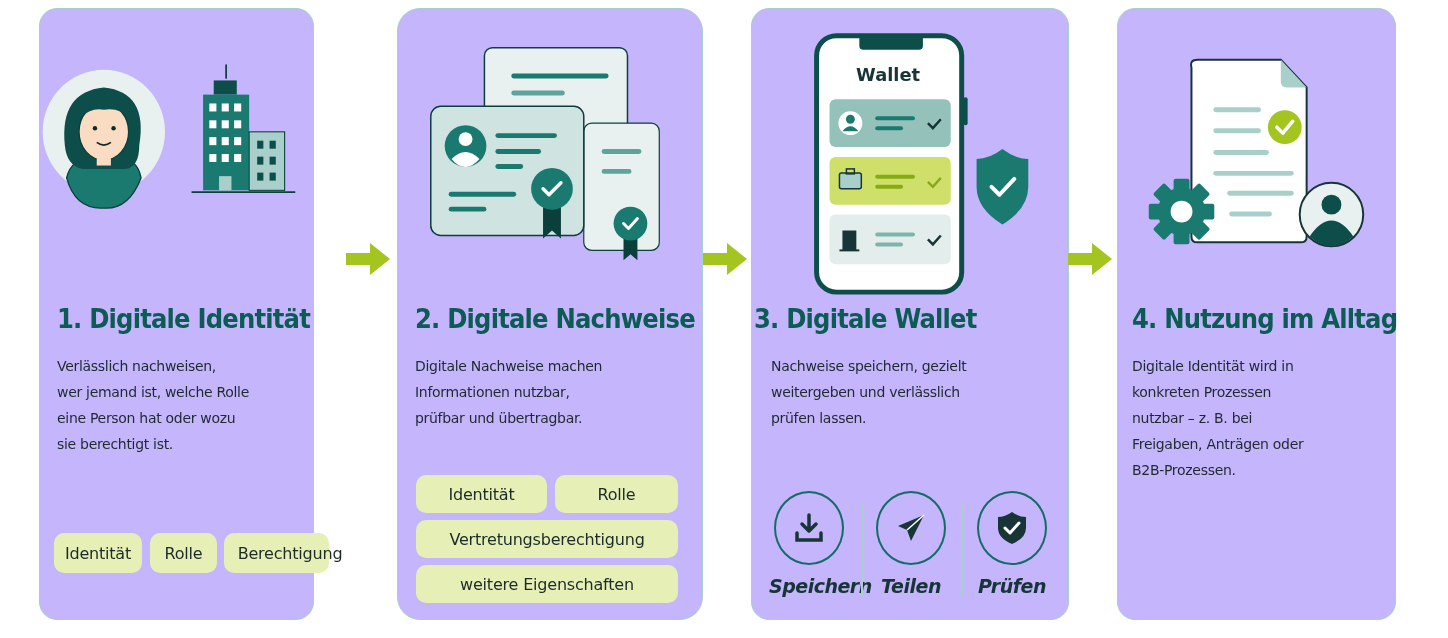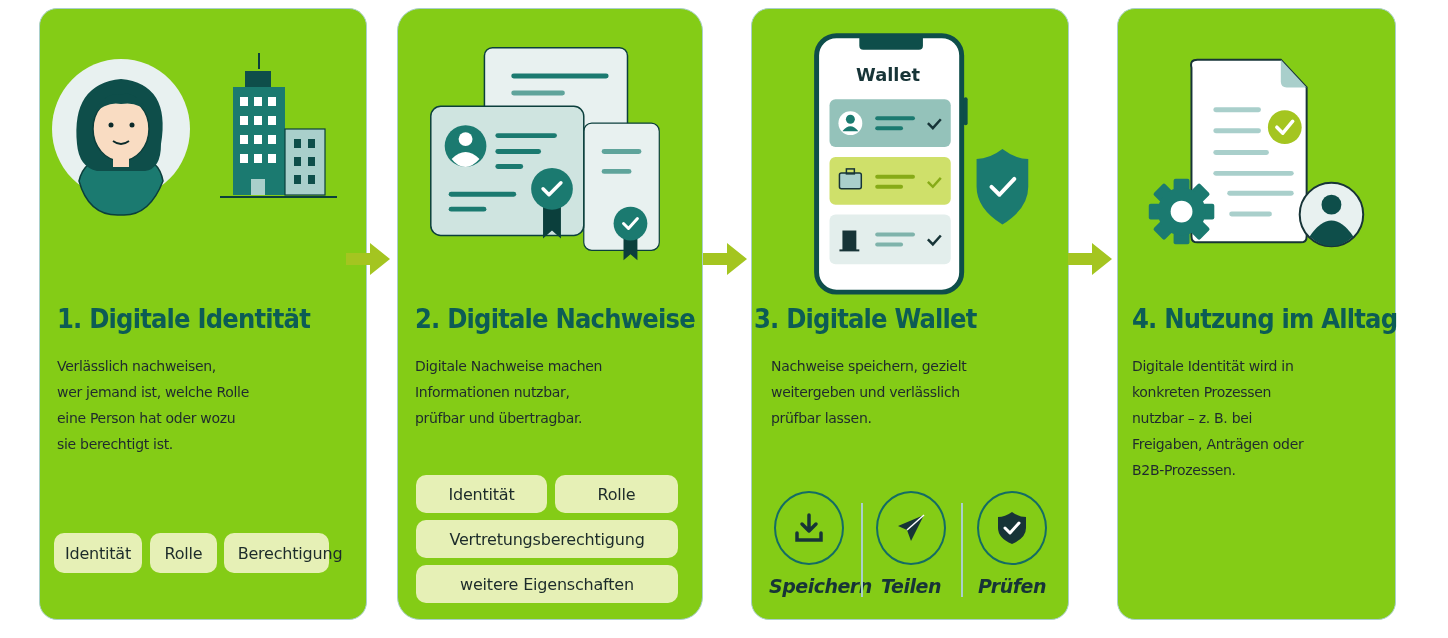--- a/index.html
+++ b/index.html
@@ -1,20 +1,20 @@
 <!DOCTYPE html>
 <html><head>
 <meta charset="utf-8">
 <style>
   * { box-sizing: border-box; margin: 0; padding: 0; }
   html, body { width: 1448px; height: 638px; background: #ffffff; overflow: hidden; }
   body { font-family: "DejaVu Sans", "Liberation Sans", sans-serif; color: #1f2a2e; position: relative; }
   .card {
     position: absolute; top: 8px; height: 612px;
-    border: 1.5px solid #a9cfcb; border-radius: 18px; background: #84cc16;
+    border: 1.5px solid #a9cfcb; border-radius: 18px; background: #c4b5fd;
   }
   .card .illus { position: absolute; left: 0; top: 0; width: 100%; height: 290px; }
   .card h2 {
     position: absolute; font-size: 27px; font-weight: bold; color: #0c5c55;
     letter-spacing: -0.8px; white-space: nowrap; font-family: "DejaVu Sans Condensed","DejaVu Sans", sans-serif;
   }
   .card .desc {
     position: absolute; font-size: 14px; line-height: 26px; color: #1f2a2e;
     letter-spacing: -0.3px; white-space: pre-line;
   }
@@ -25,21 +25,21 @@
   }
   .arrow { position: absolute; top: 241px; width: 46px; height: 36px; }
   .act { position: absolute; top: 482px; width: 80px; text-align: center; font-style: italic; }
   .act .circ { width: 70px; height: 74px; margin: 0 auto; border: 2px solid #146c64; border-radius: 50%; display: flex; align-items: center; justify-content: center; }
   .act .lbl { margin-top: 10px; font-size: 19px; font-weight: bold; color: #173437; letter-spacing: -0.5px; }
   .vsep { position: absolute; top: 494px; width: 2px; height: 94px; background: #a9cfcb; }
 </style>
 </head>
 <body>
 
-<div class="card" style="left:39px; width:328px;">
+<div class="card" style="left:39px; width:275px;">
   <svg class="illus" viewBox="0 0 308 290">
     <g>
       <ellipse cx="72" cy="120" rx="69" ry="70" fill="#e8f1f0"></ellipse>
       <path d="M30 172 Q35 150 60 148 L88 148 Q110 150 114 172 Q100 208 72 206 Q40 208 30 172 Z" fill="#1b7a70" stroke="#0b3f3c" stroke-width="1.5"></path>
       <path d="M28 135 Q22 75 72 70 Q122 75 112 135 Q112 160 96 162 L48 162 Q30 158 28 135 Z" fill="#0e4e4a"></path>
       <ellipse cx="72" cy="120" rx="28" ry="32" fill="#f9dcc2" stroke="#0b3f3c" stroke-width="1.5"></ellipse>
       <rect x="64" y="146" width="16" height="12" fill="#f9dcc2"></rect>
       <path d="M44 105 Q55 82 72 86 Q86 80 100 105 Q90 92 72 95 Q58 92 44 105 Z" fill="#0e4e4a"></path>
       <circle cx="62" cy="116" r="2.5" fill="#0b2a2a"></circle>
       <circle cx="83" cy="116" r="2.5" fill="#0b2a2a"></circle>
@@ -160,21 +160,21 @@
       <path d="M177 231 L182 236 L190 227" stroke="#173437" stroke-width="2.5" fill="none"></path>
     </g>
     <g>
       <path d="M252 140 Q265 150 278 150 V178 Q278 200 252 216 Q226 200 226 178 V150 Q239 150 252 140 Z" fill="#1b7a70"></path>
       <path d="M241 178 L249 186 L264 170" stroke="#fff" stroke-width="4" fill="none" stroke-linecap="round" stroke-linejoin="round"></path>
     </g>
   </svg>
   <h2 style="left:2px; top:294px;">3. Digitale Wallet</h2>
   <div class="desc" style="left:19px; top:344px;">Nachweise speichern, gezielt
 weitergeben und verlässlich
-prüfbar lassen.</div>
+prüfen lassen.</div>
 
   <div class="act" style="left:17px;">
     <div class="circ">
       <svg width="34" height="34" viewBox="0 0 34 34">
         <path d="M17 4 V20 M10 13 L17 20 L24 13" stroke="#173437" stroke-width="3.5" fill="none" stroke-linecap="round" stroke-linejoin="round"></path>
         <path d="M5 22 V29 H29 V22" stroke="#173437" stroke-width="3.5" fill="none" stroke-linecap="round"></path>
       </svg>
     </div>
     <div class="lbl">Speichern</div>
   </div>

